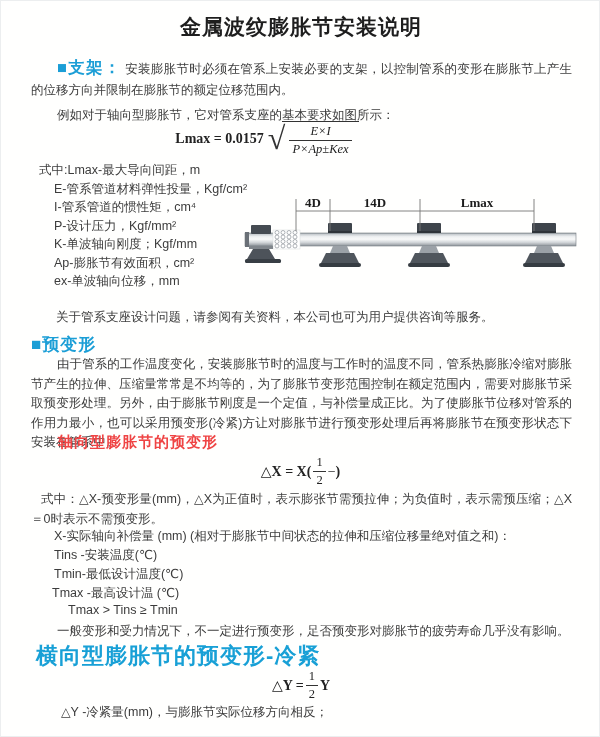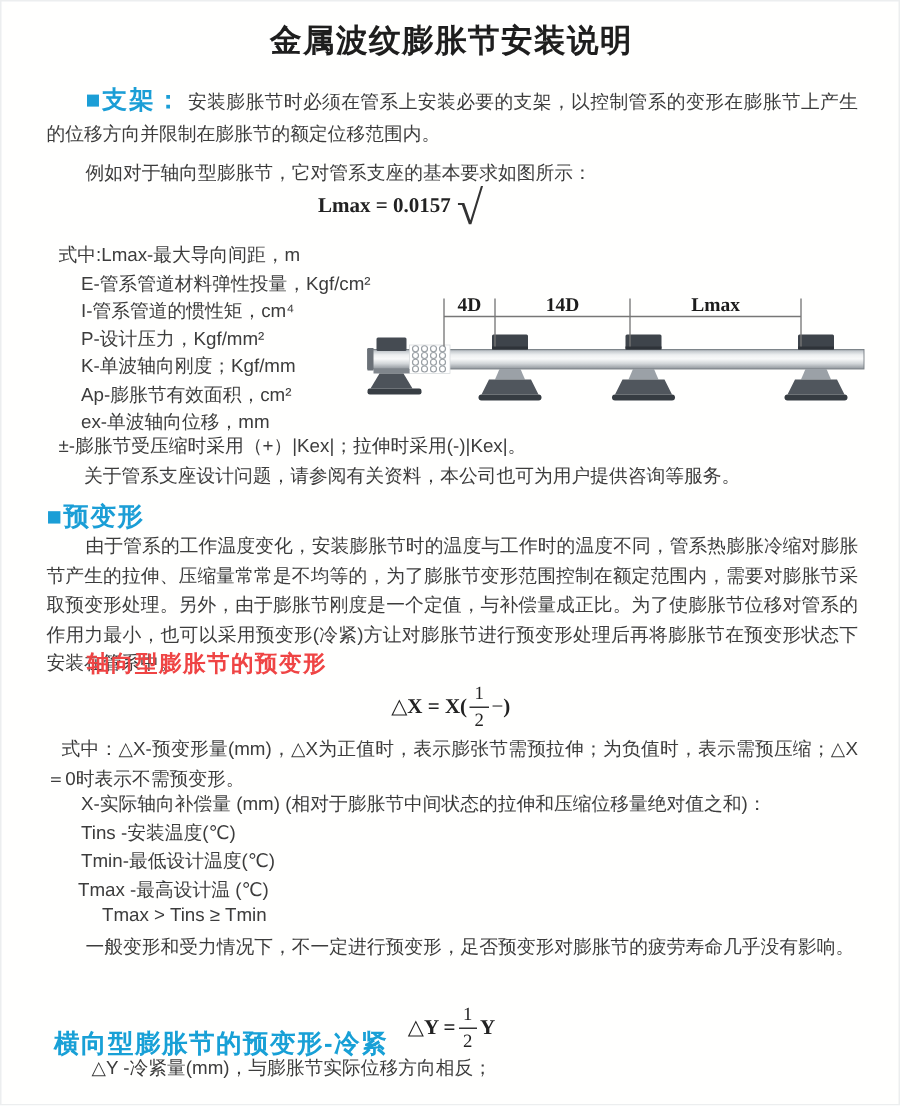--- a/index.html
+++ b/index.html
@@ -16,21 +16,21 @@
   }
   .body-text{font-size:12.5px;line-height:21px;color:#3c3c3c;}
   .para{width:541px;left:30px;text-indent:26px;text-align:justify;}
   .sec-head-inline{
     color:#1b9ed6;font-size:16.5px;font-weight:bold;letter-spacing:1px;
   }
   .sec-head{
     color:#1b9ed6;font-size:17px;font-weight:bold;letter-spacing:1px;
   }
   .sub-head-axial{color:#ef4444;font-size:15px;font-weight:bold;letter-spacing:1px;}
-  .sub-head-lateral{color:#18a0d6;font-size:17px;font-weight:bold;letter-spacing:1px;margin-top:43px;}
+  .sub-head-lateral{color:#18a0d6;font-size:22px;font-weight:bold;letter-spacing:1px;}
   .vars{left:30px;top:160px;width:270px;font-size:12.5px;line-height:18.5px;}
   .vars .vline{padding-left:23px;white-space:nowrap;}
   .vars .vline.first{padding-left:8px;}
   .single{white-space:nowrap;font-size:12.5px;}
   
   .math{
     font-family:"Liberation Serif","DejaVu Serif",serif;
     color:#222;font-size:14px;
   }
   .math .bold{font-weight:bold;}
@@ -58,35 +58,40 @@
 
   <div class="abs para body-text" style="top:104px;">
     <span>例如对于轴向型膨胀节，它对管系支座的基本要求如图所示：</span>
   </div>
 
   <div class="abs center-line" style="top:120px;left:0;width:532px;">
     <span class="formula-row math">
       <span class="bold">Lmax = 0.0157</span>
       <span class="sqrt">
         <span class="rad-sign">√</span>
+        <span class="rad-body">
+          <span class="frac it">
+            <span class="top">E×I</span>
+            <span class="bot">P×Ap±Kex</span>
+          </span>
+        </span>
       </span>
     </span>
   </div>
 
   <div class="abs vars">
     <div class="vline first">式中:Lmax-最大导向间距，m</div>
     <div class="vline">E-管系管道材料弹性投量，Kgf/cm²</div>
     <div class="vline">I-管系管道的惯性矩，cm⁴</div>
     <div class="vline">P-设计压力，Kgf/mm²</div>
     <div class="vline">K-单波轴向刚度；Kgf/mm</div>
     <div class="vline">Ap-膨胀节有效面积，cm²</div>
     <div class="vline">ex-单波轴向位移，mm</div>
   </div>
 
-  <div class="abs single" style="left:38px;top:288px;">±-膨胀节受压缩时采用（+）|Kex|；拉伸时采用(-)|Kex|。</div>
   <div class="abs single" style="left:55px;top:308px;">关于管系支座设计问题，请参阅有关资料，本公司也可为用户提供咨询等服务。</div>
 
   <svg class="abs" style="left:236px;top:186px;" width="360" height="102" viewBox="0 0 360 102">
     <defs>
       <linearGradient id="pg" x1="0" y1="0" x2="0" y2="1">
         <stop offset="0" stop-color="#969ca2"></stop>
         <stop offset="0.10" stop-color="#c8cdd1"></stop>
         <stop offset="0.28" stop-color="#eef0f1"></stop>
         <stop offset="0.48" stop-color="#f8f9f9"></stop>
         <stop offset="0.72" stop-color="#d3d7da"></stop>

